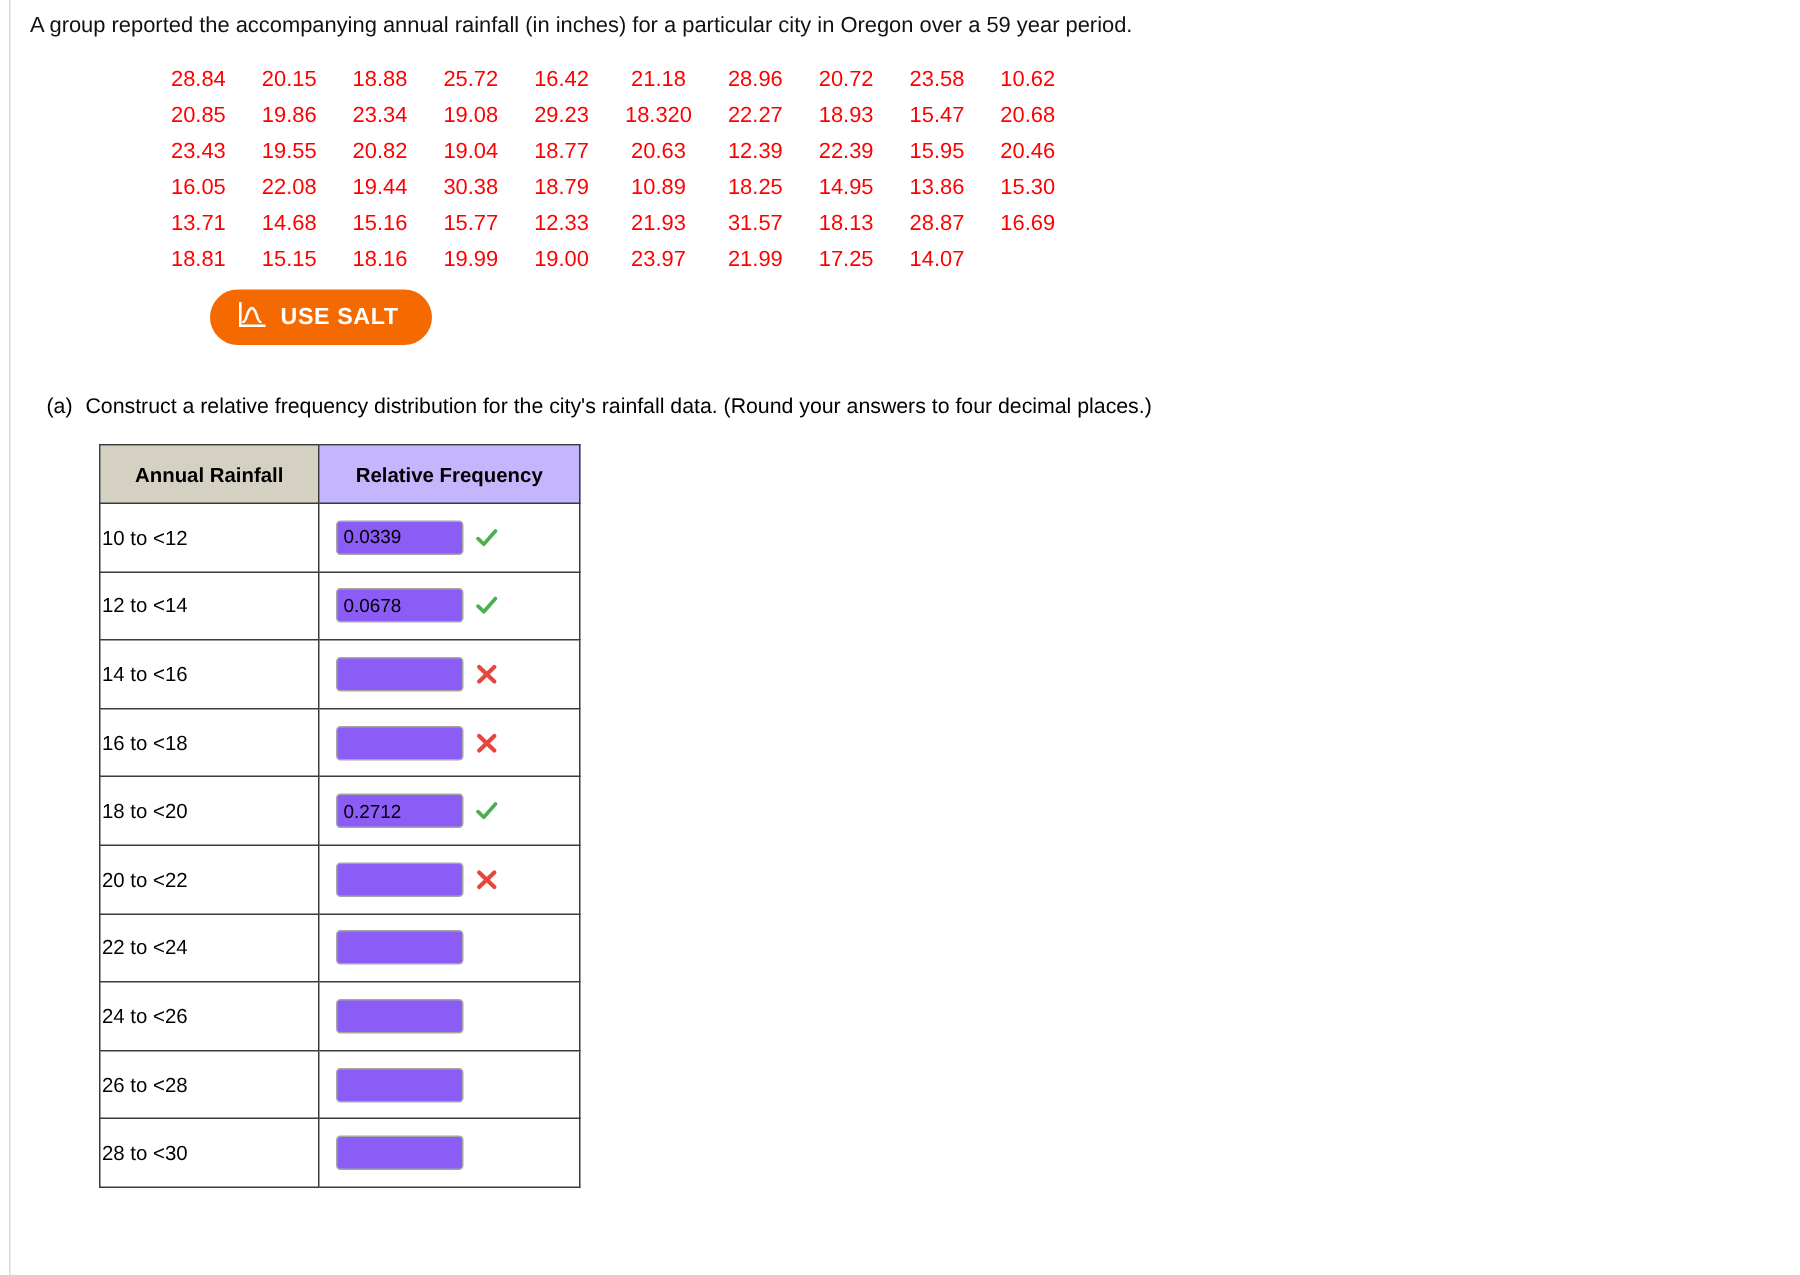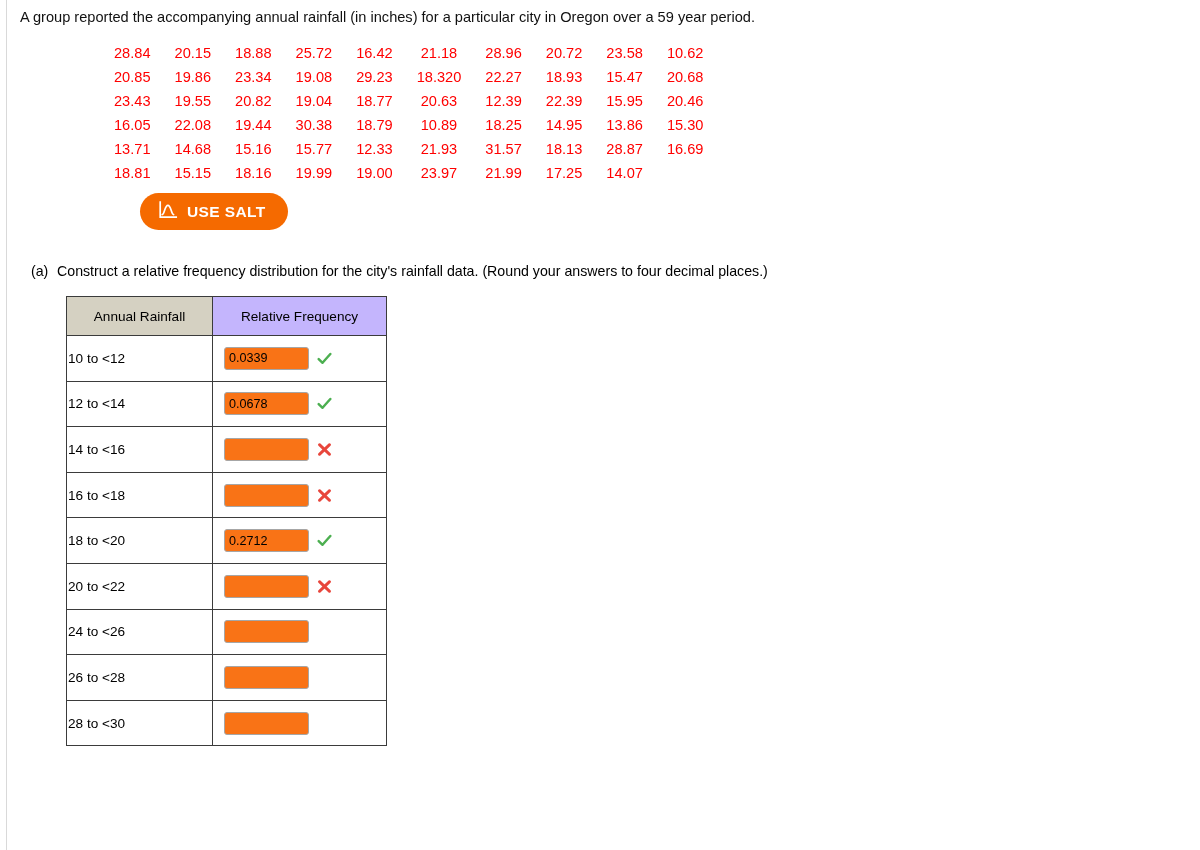--- a/index.html
+++ b/index.html
@@ -102,21 +102,21 @@
     background: #ffffff;
   }
   #freq-table th,
   #freq-table td {
     border: 1.6px solid #3b3b3b;
     font-size: 13.6px;
     box-sizing: border-box;
   }
   #freq-table thead th {
     background: #d5d1c2;
-    font-weight: normal;
+    font-weight: bold;
     height: 39px;
     padding: 0 12px;
     text-align: center;
     white-space: nowrap;
   }
   #freq-table thead th.col-bin { width: 146px; }
   #freq-table thead th.col-freq { width: 174px; }
 
   #freq-table tbody td.bin-cell {
     height: 45.6px;
@@ -132,21 +132,21 @@
   .ans-wrap {
     display: flex;
     align-items: center;
     gap: 8px;
   }
   .ans-input {
     width: 85px;
     height: 23px;
     border: 1px solid #a6a6a6;
     border-radius: 3px;
-    background: #f97316;
+    background: #8b5cf6;
     font-family: "Liberation Sans", sans-serif;
     font-size: 12.6px;
     color: #000;
     padding: 1px 4px;
     box-sizing: border-box;
     outline: none;
   }
   .mark { width: 15px; height: 15px; display: block; }
   .mark.hidden { visibility: hidden; }
 </style>
@@ -325,20 +325,34 @@
             <svg class="mark" viewBox="0 0 16 16">
               <g stroke="#e8463c" stroke-width="3" stroke-linecap="round">
                 <line x1="2.6" y1="2.8" x2="13.4" y2="13.2"></line>
                 <line x1="13.4" y1="2.8" x2="2.6" y2="13.2"></line>
               </g>
             </svg>
           </div>
         </td>
       </tr>
       <tr>
+        <td class="bin-cell">22 to &lt;24</td>
+        <td class="ans-cell">
+          <div class="ans-wrap">
+            <input type="text" class="ans-input" value="" style="">
+            <svg class="mark hidden" viewBox="0 0 16 16">
+              <g stroke="#e8463c" stroke-width="3" stroke-linecap="round">
+                <line x1="2.6" y1="2.8" x2="13.4" y2="13.2"></line>
+                <line x1="13.4" y1="2.8" x2="2.6" y2="13.2"></line>
+              </g>
+            </svg>
+          </div>
+        </td>
+      </tr>
+      <tr>
         <td class="bin-cell">24 to &lt;26</td>
         <td class="ans-cell">
           <div class="ans-wrap">
             <input type="text" class="ans-input" value="" style="">
             <svg class="mark hidden" viewBox="0 0 16 16">
               <g stroke="#e8463c" stroke-width="3" stroke-linecap="round">
                 <line x1="2.6" y1="2.8" x2="13.4" y2="13.2"></line>
                 <line x1="13.4" y1="2.8" x2="2.6" y2="13.2"></line>
               </g>
             </svg>

